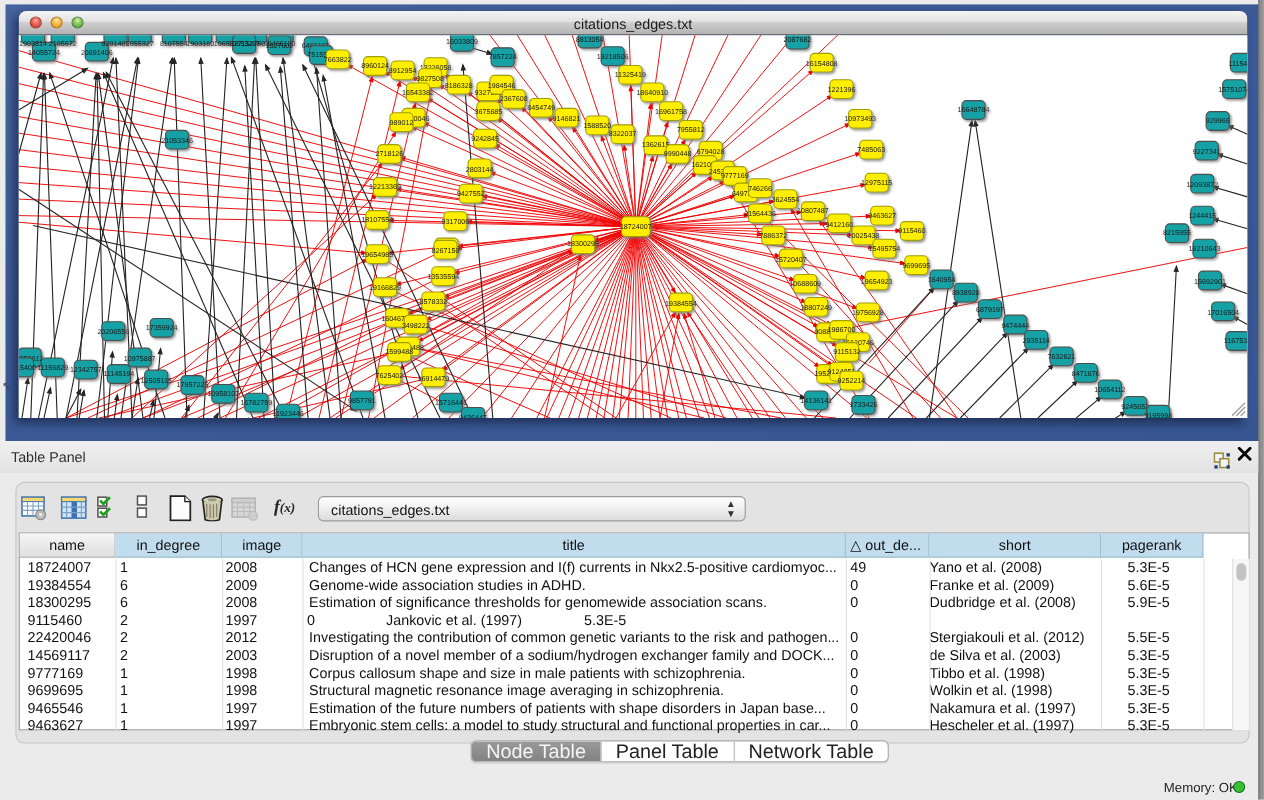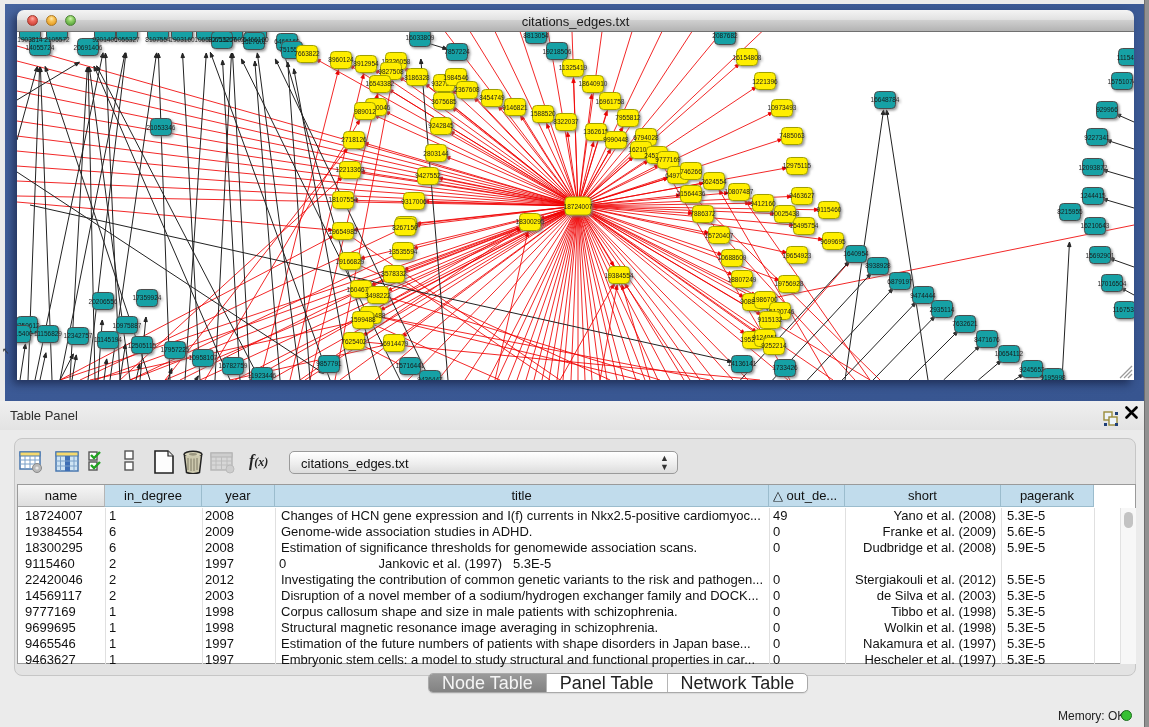--- a/index.html
+++ b/index.html
@@ -55,22 +55,22 @@
 #thead .h5 { width:156px; }
 #thead .h6 { width:93px; }
 #tbody { position:absolute; left:0; top:23px; width:1102px; }
 .tr { display:flex; height:16px; line-height:16px; white-space:nowrap; }
 .tr div { overflow:hidden; }
 .c0 { width:87px; padding-left:7px; }
 .c1 { width:97px; padding-left:4px; }
 .c2 { width:73px; padding-left:3px; }
 .c3 { width:494px; padding-left:6px; }
 .c4 { width:76px; padding-left:4px; }
-.c5 { width:156px; text-align:right; padding-right:5px; }
-.c6 { width:93px; padding-left:6px; }
+.c5 { width:156px; text-align:left; padding-right:5px; }
+.c6 { width:93px; padding-left:24px; }
 #vlines { position:absolute; left:0; top:23px; width:1102px; height:157px; pointer-events:none; }
 #scrollcol { position:absolute; left:1102px; top:23px; width:16px; height:156px;
   background:#f7f7f7; border-left:1px solid #e2e2e2; }
 #thumb { position:absolute; left:3px; top:4px; width:9px; height:16px; background:#c3c3c3; border-radius:5px; }
 #tabs { position:absolute; left:428px; top:673px; height:20px; display:flex;
   border:1px solid #a9a9a9; border-radius:5px; overflow:hidden; background:#fff;
   box-shadow:0 1px 1px rgba(0,0,0,0.08); }
 #tabs div { font-size:18px; line-height:19px; padding:0 13px; color:#222; }
 #tabs .sel { background:linear-gradient(#9a9a9a,#828282); color:#f5f5f5; }
 #tabs .sep { width:1px; padding:0; background:#b5b5b5; }
@@ -851,21 +851,21 @@
   </svg>
   <div class="ticon" style="left:249px; top:452px; font-family:'Liberation Serif',serif; font-style:italic; font-weight:bold; font-size:16px; color:#222;">f<span style="font-size:12px;">(x)</span></div>
   <div id="dropdown">
       <span>citations_edges.txt</span>
     <div class="stepper">▲<br>▼</div>
     </div>
   <div id="table">
     <div id="thead">
       <div class="h0">name</div>
         <div class="h1">in_degree</div>
-        <div class="h2">year</div>
+        <div class="h2">image</div>
       <div class="h3">title</div>
         <div class="h4">△ out_de...</div>
         <div class="h5">short</div>
       <div class="h6">pagerank</div>
     </div>
     <div id="tbody">
 <div class="tr">
           <div class="c0">18724007</div>
           <div class="c1">1</div>
           <div class="c2">2008</div>

